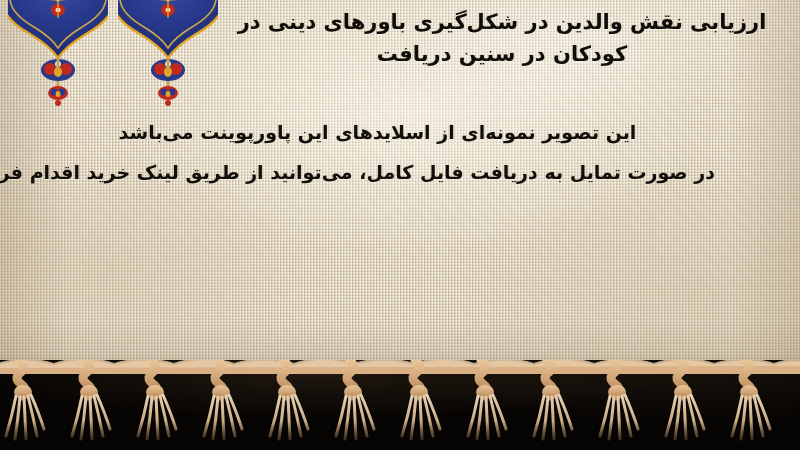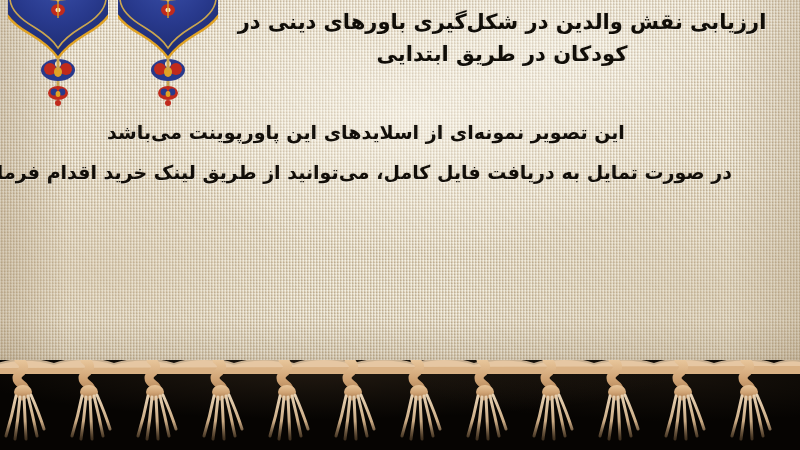--- a/index.html
+++ b/index.html
@@ -102,27 +102,28 @@
     line-height: 32px;
     font-weight: 700;
     letter-spacing: 0px;
     text-shadow: 0 1px 0 rgba(255,252,242,0.55), 0 0 2px rgba(60,46,26,0.18);
   }
 
   .body-block {
     position: absolute;
     top: 112px;
     left: 0;
-    width: 732px;
+    width: 675px;
     text-align: center;
     color: #120e09;
     font-size: 19px;
     line-height: 40px;
     font-weight: 700;
     text-shadow: 0 1px 0 rgba(255,252,242,0.50), 0 0 2px rgba(60,46,26,0.15);
+    padding-left: 40px;
   }
   .body-line { display: block; white-space: nowrap; }
 
   
   .fringe-band {
     position: absolute;
     left: 0;
     bottom: 0;
     width: 800px;
     height: 90px;
@@ -295,21 +296,21 @@
       </g>
       <ellipse cx="50" cy="137" rx="3" ry="3" fill="#c02a1c"></ellipse>
     </svg>
 
   </div>
 
   <div class="text-layer">
 
     <div class="title-block">
       <span>ارزیابی نقش والدین در شکل‌گیری باورهای دینی در کودکان در</span>
-      <span>طریق ابتدایی</span>
+      <span>سنین دریافت</span>
     </div>
 
     <div class="body-block">
       <span class="body-line">این تصویر نمونه‌ای از اسلایدهای این پاورپوینت می‌باشد</span>
       <span class="body-line">در صورت تمایل به دریافت فایل کامل، می‌توانید از طریق لینک خرید اقدام فرمایید</span>
     </div>
 
   </div>
 
   <div class="fringe-band">

